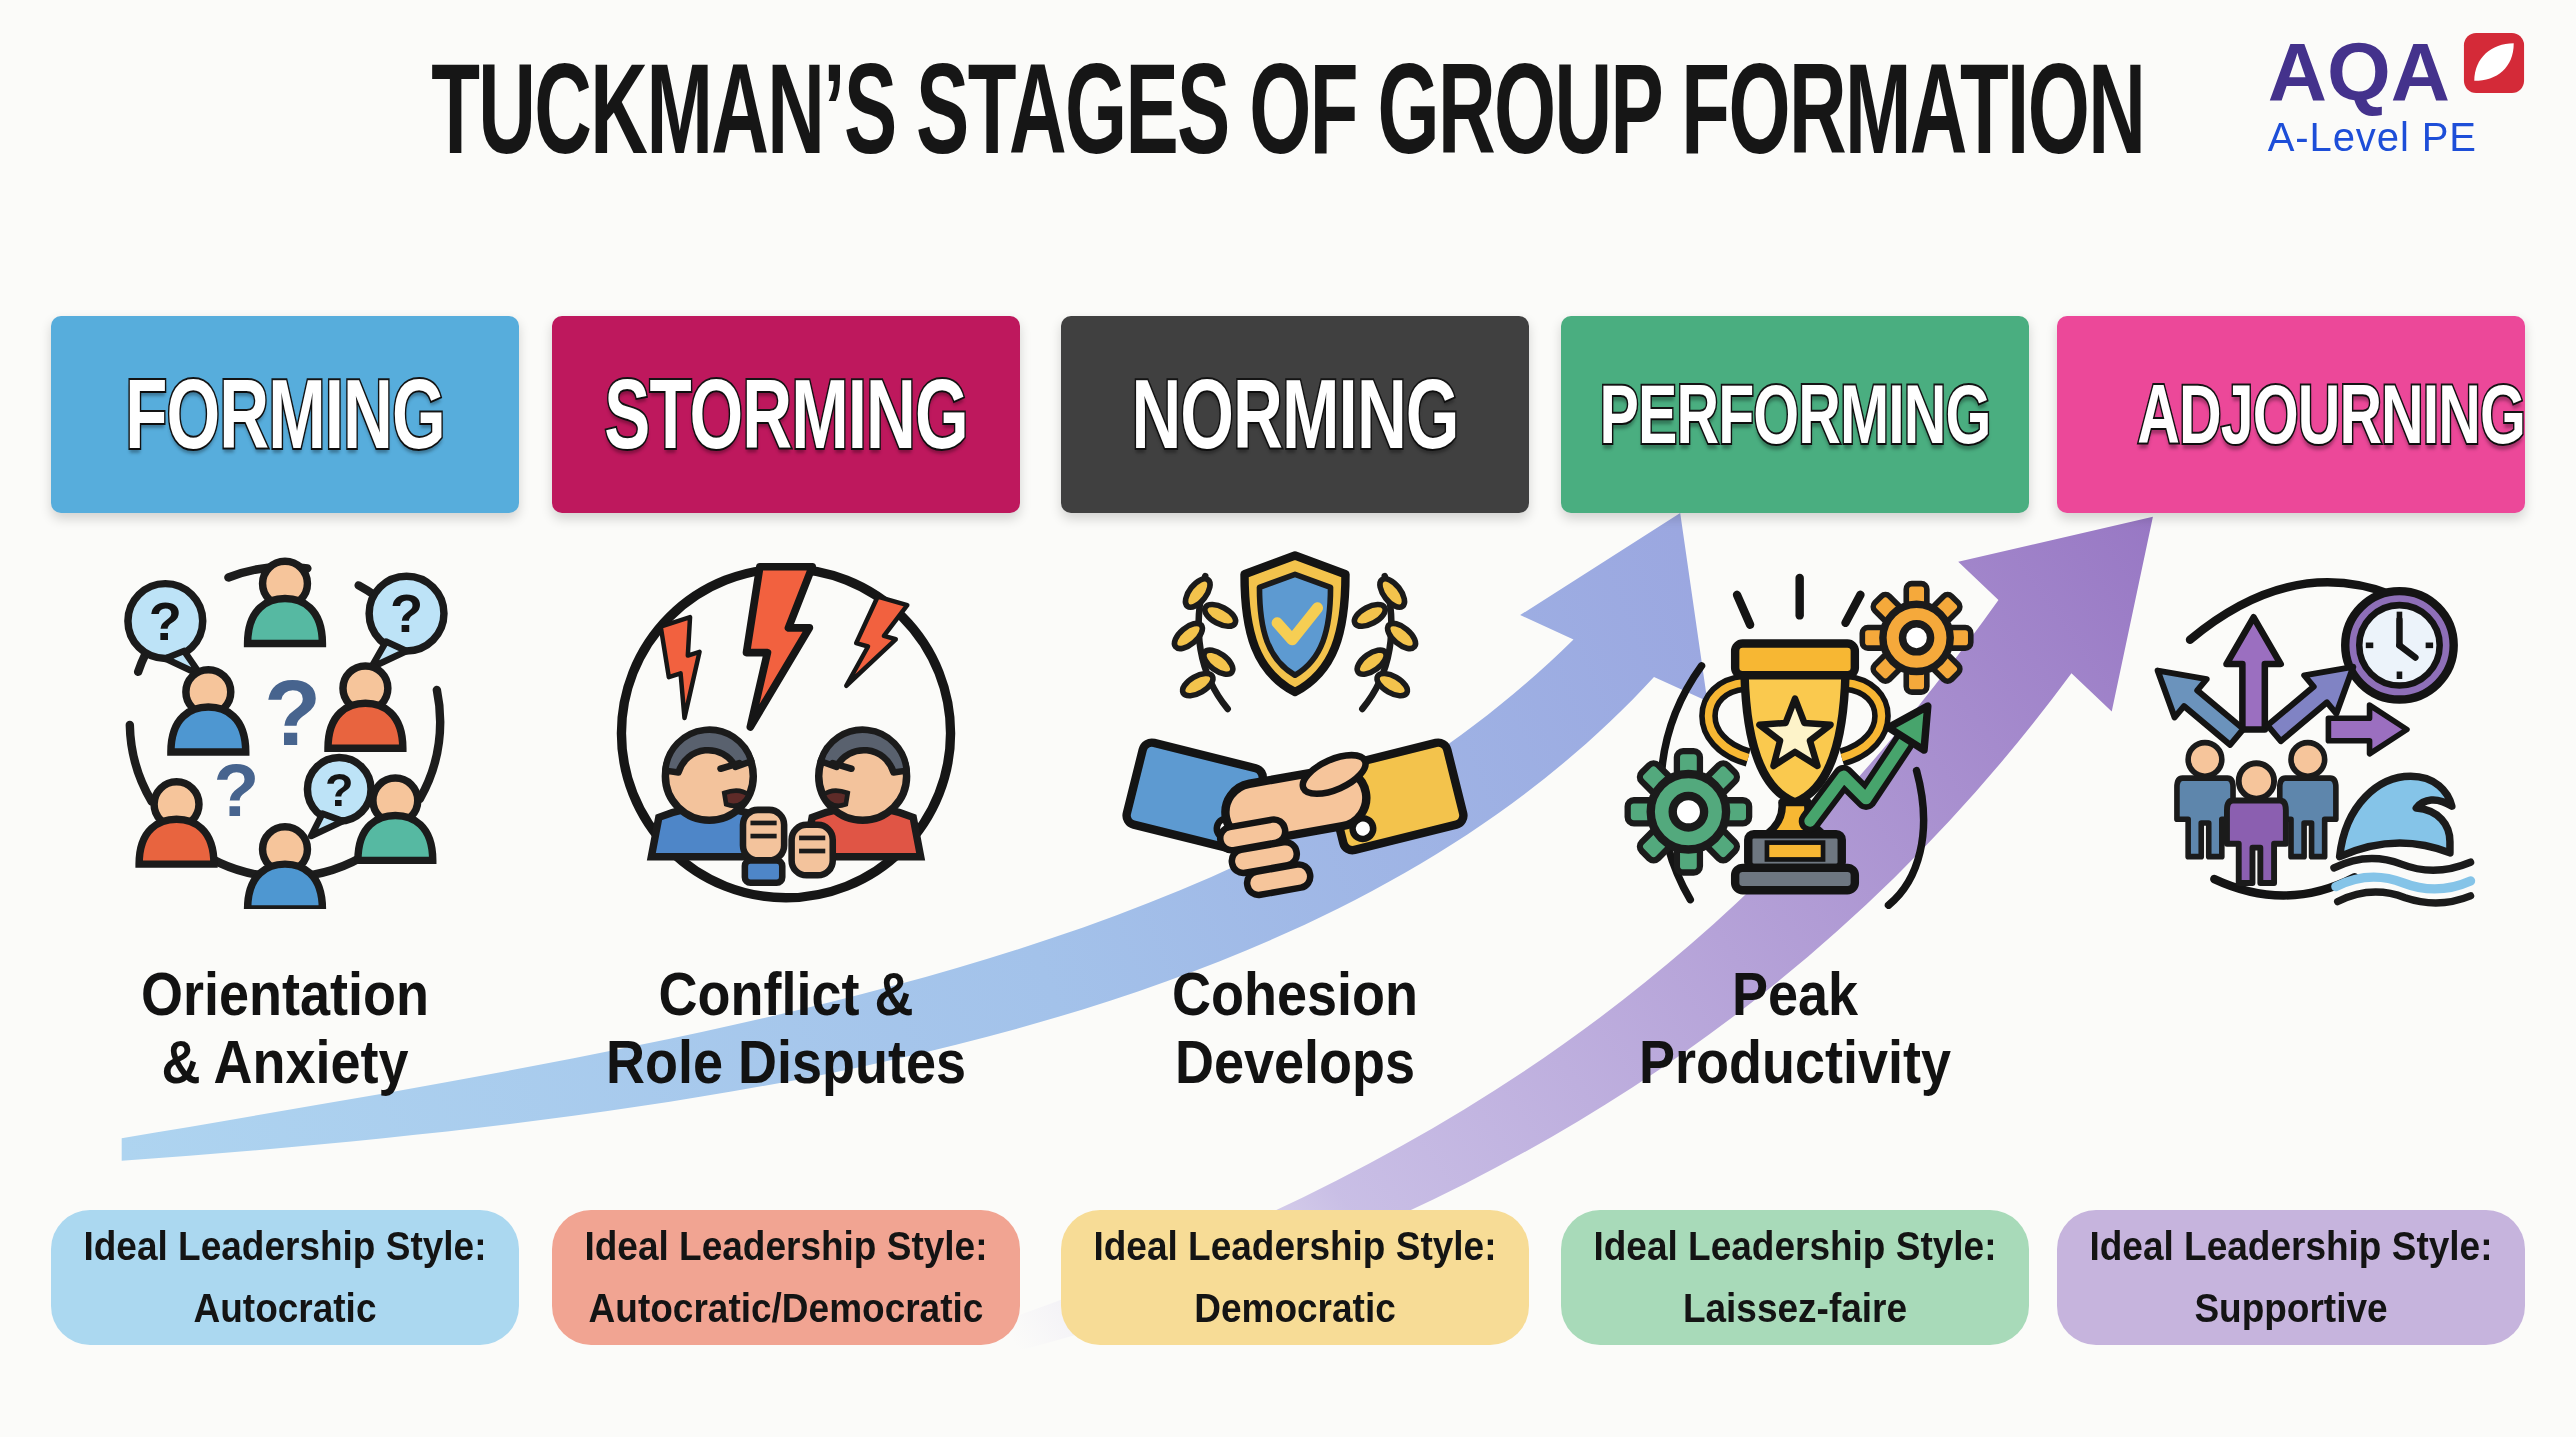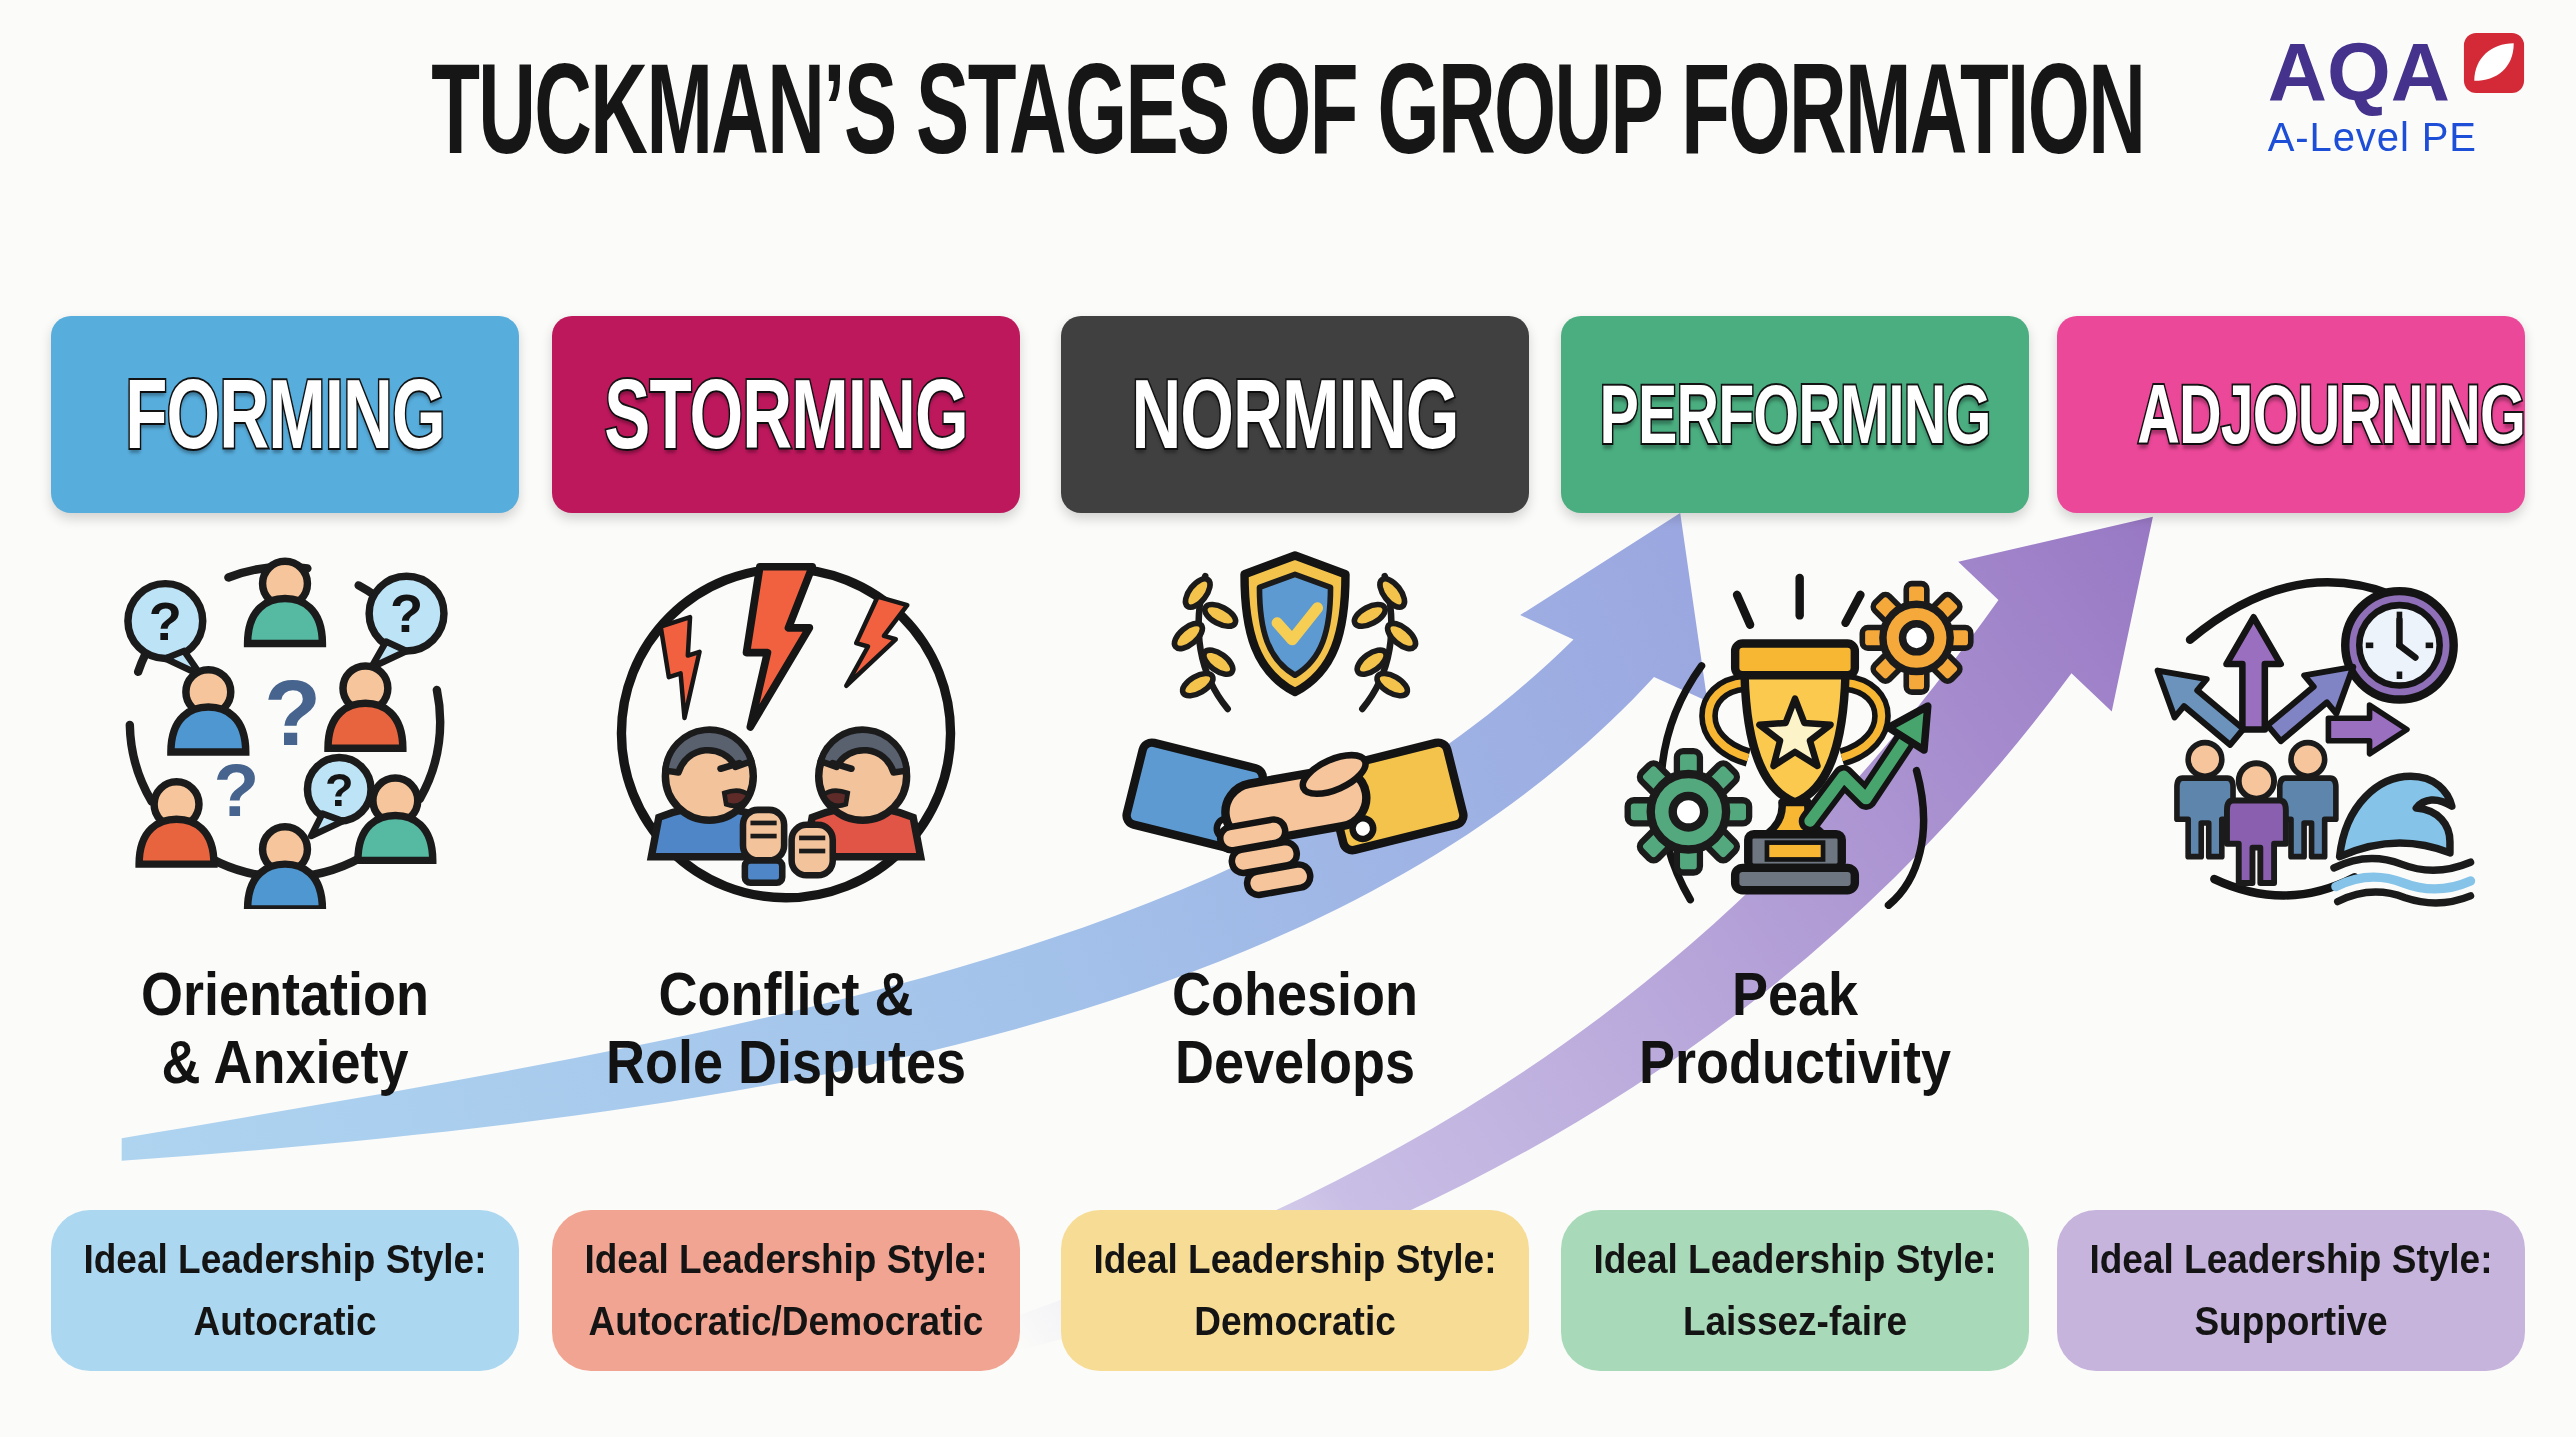--- a/index.html
+++ b/index.html
@@ -15,38 +15,38 @@
   .brand{position:absolute;top:32px;right:51px;z-index:5;text-align:left;}
   .brand-row{display:flex;align-items:flex-start;gap:13px;}
   .brand-logo{font-weight:bold;font-size:82px;line-height:79px;color:#44328c;letter-spacing:0px;}
   .brand-sub{font-size:40px;color:#1d4ed8;margin-top:3.7px;letter-spacing:0.9px;}
 
   
   .arrows-layer{position:absolute;inset:0;z-index:1;}
 
   
   .col{position:absolute;top:0;width:468px;height:1438px;z-index:2;}
-  .pill{position:absolute;top:316px;left:0;right:0;height:197px;border-radius:20px;
+  .pill{position:absolute;top:316px;left:0;right:0;height:197px;border-radius:10px;
     display:flex;align-items:center;justify-content:center;
     box-shadow:0 5.6px 11.2px rgba(0,0,0,.16);}
   .pill-text{display:inline-block;font-weight:bold;font-size:69px;color:#ffffff;
     white-space:nowrap;letter-spacing:-0.9px;
     -webkit-text-stroke:2.8px #141414;paint-order:stroke fill;
     text-shadow:0 3.7px 2.8px rgba(0,0,0,.30);
     transform:scaleY(1.42);transform-origin:center;}
   .pill-text.long{font-size:59px;}
 
   .icon-wrap{position:absolute;top:535px;left:47px;width:374px;height:374px;}
 
   .desc{position:absolute;top:932px;left:-28px;right:-28px;height:192px;
     display:flex;flex-direction:column;align-items:center;justify-content:center;}
   .desc span{display:block;font-weight:bold;font-size:54px;line-height:68px;color:#121212;
     transform:scaleY(1.12);transform-origin:center;white-space:nowrap;}
 
-  .lead-box{position:absolute;top:1210px;left:0;right:0;height:161px;border-radius:39px;
+  .lead-box{position:absolute;top:1210px;left:0;right:0;height:135px;border-radius:39px;
     display:flex;flex-direction:column;align-items:center;justify-content:center;gap:20px;}
   .lead-box span{display:block;font-weight:bold;color:#141414;transform:scaleY(1.1);
     transform-origin:center;white-space:nowrap;}
   .lead-label{font-size:37px;}
   .lead-style{font-size:37px;}
 
   svg text{font-family:"Liberation Sans",sans-serif;font-weight:bold;}
 </style>
 </head>
 <body>

